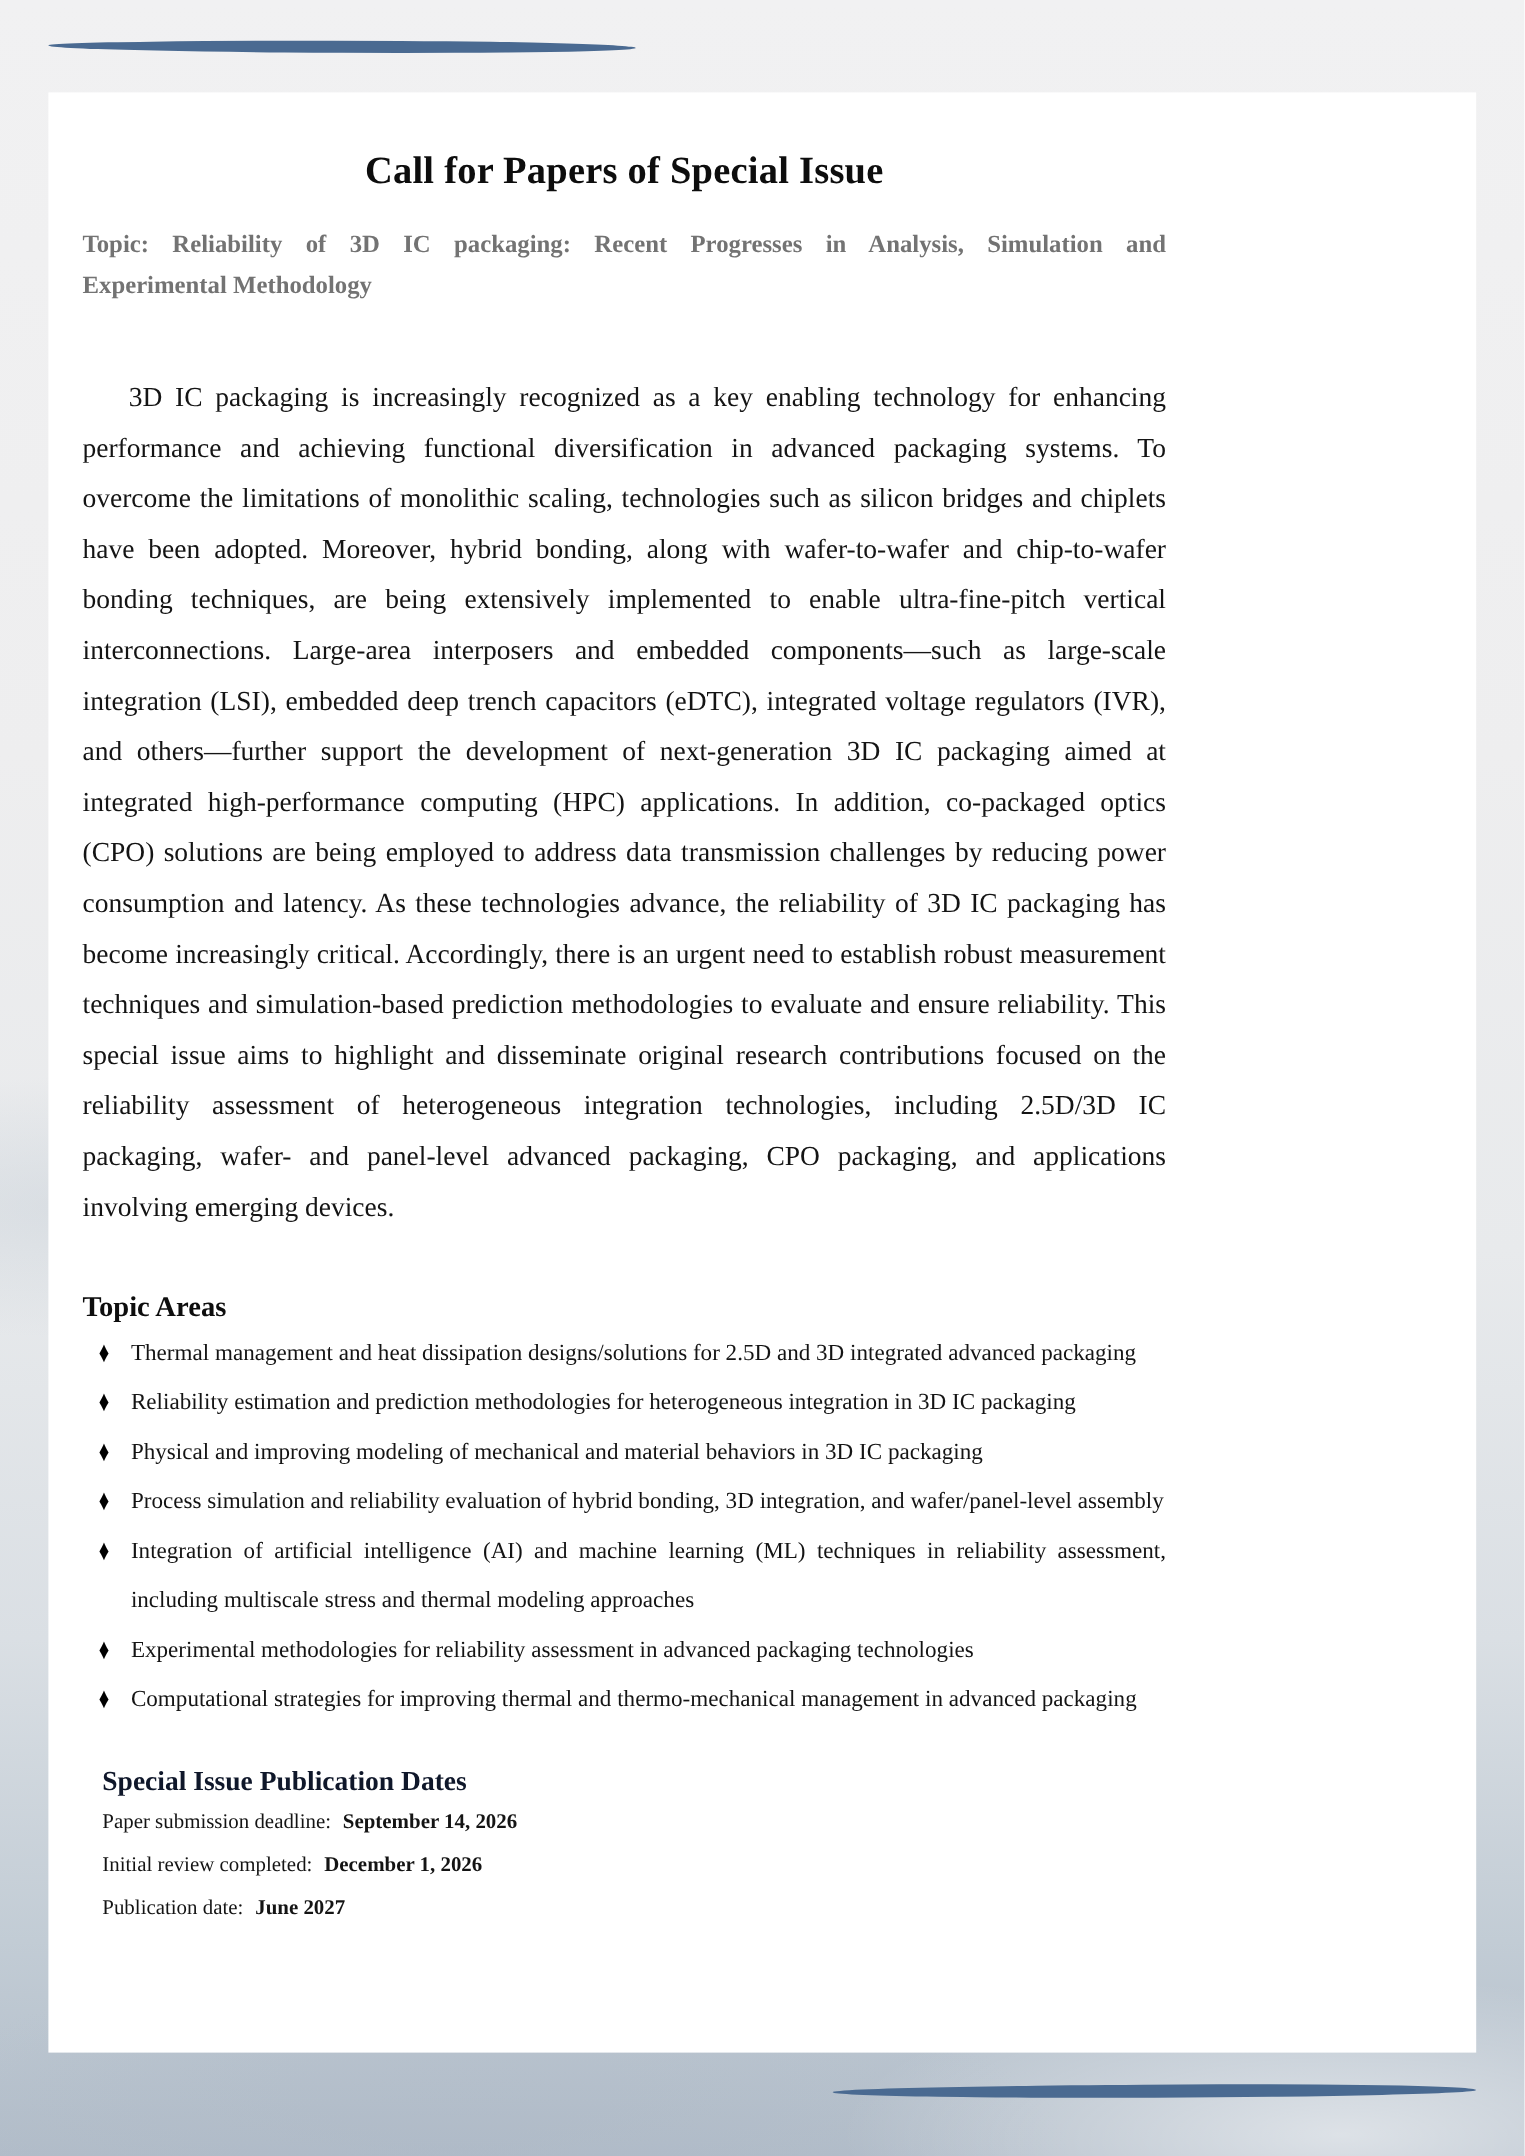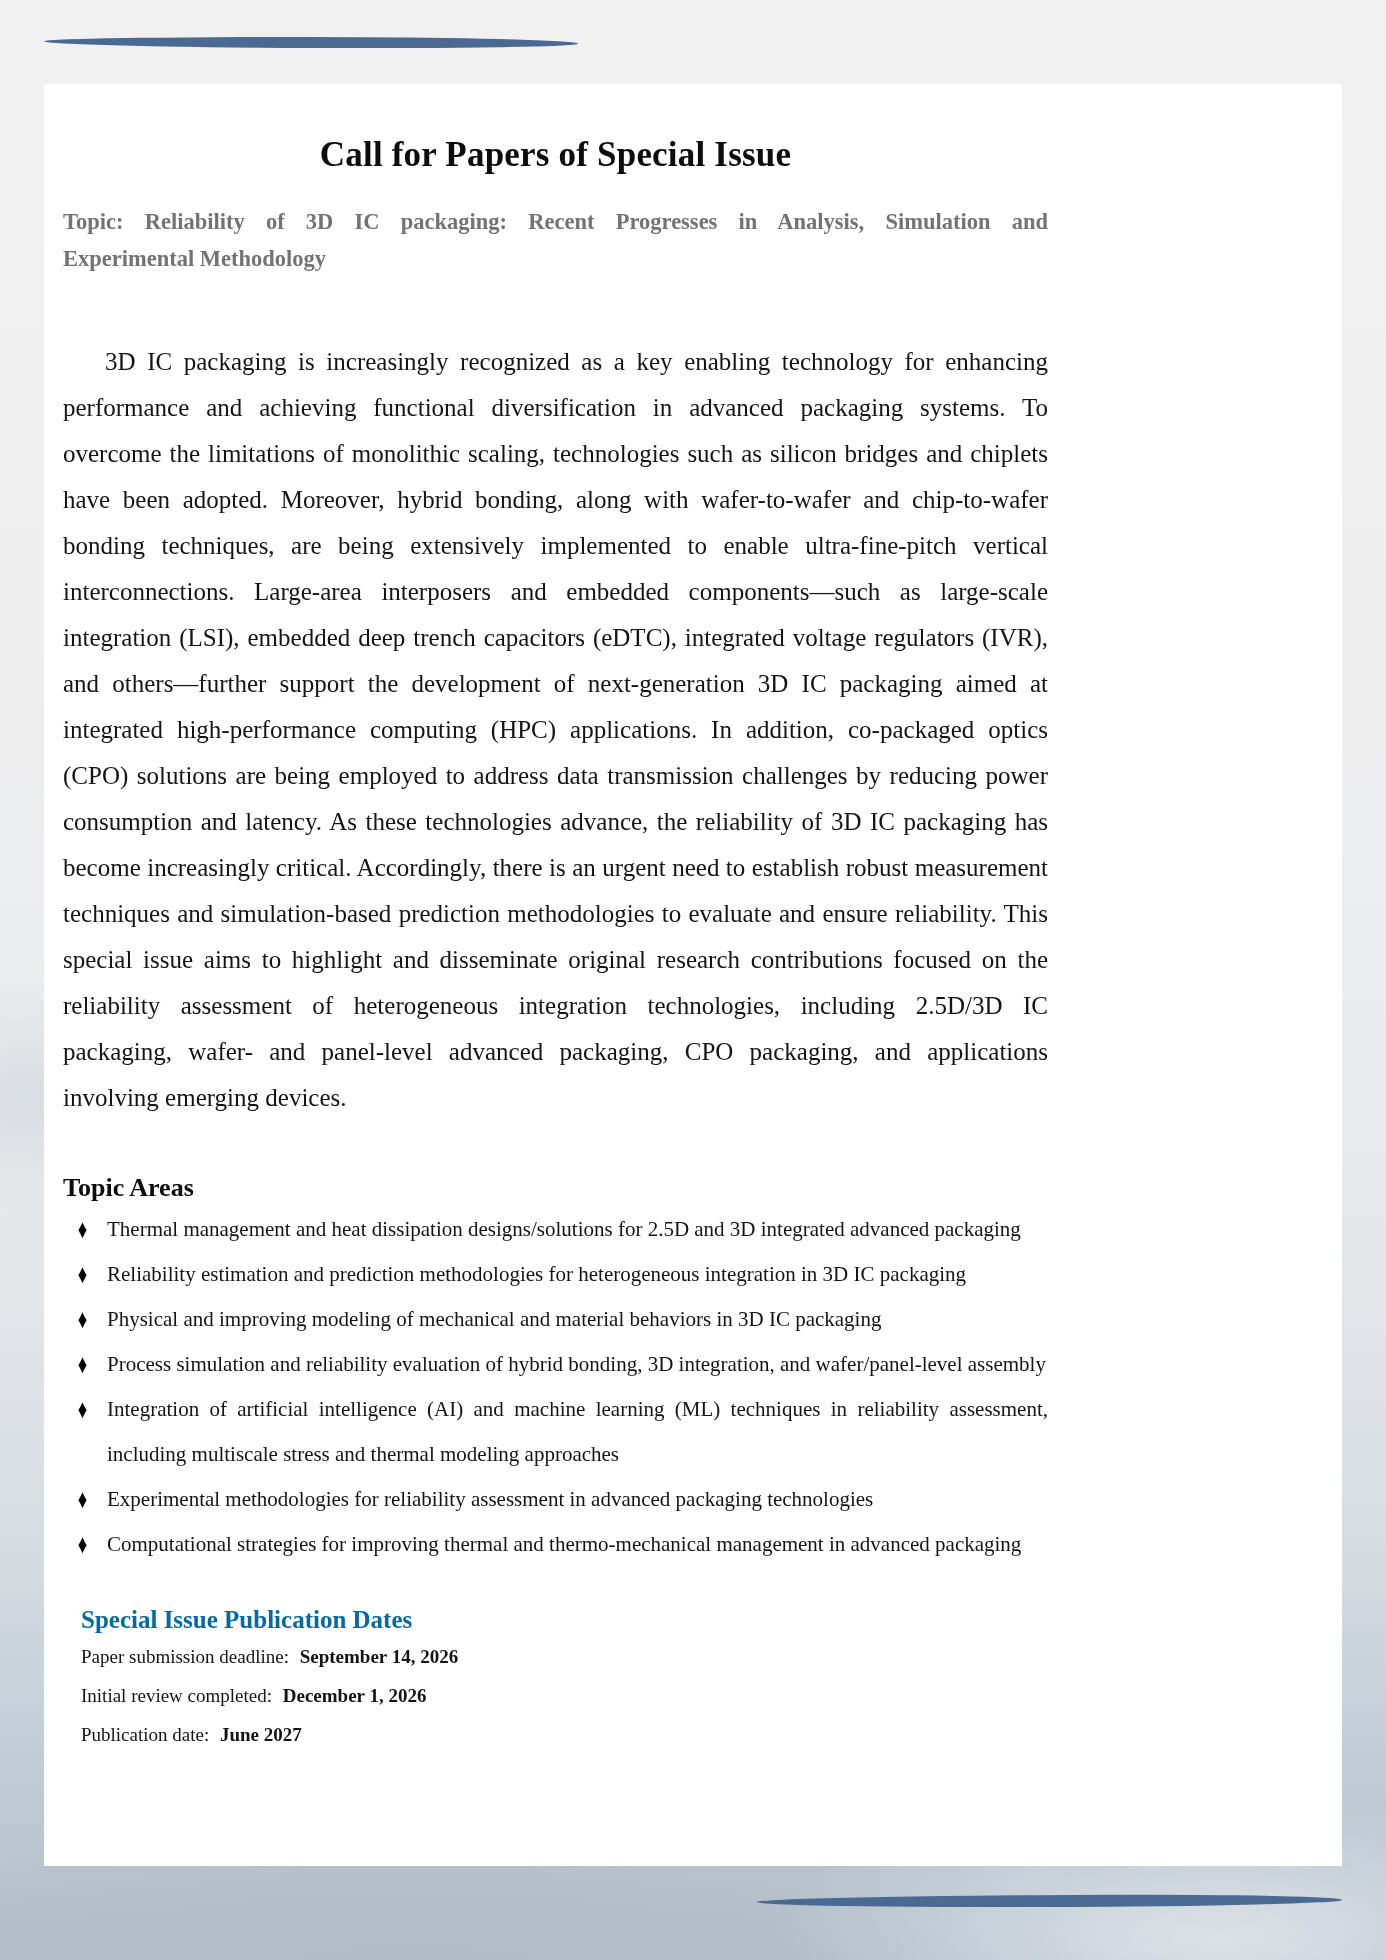--- a/index.html
+++ b/index.html
@@ -34,21 +34,21 @@
 
   
   .paper {
     position: absolute;
     left: 44px; top: 84px;
     width: 1298px; height: 1782px;
     background: #ffffff;
   }
   .content {
     position: absolute;
-    left: 19px; top: 0;
+    left: 31px; top: 0;
     width: 985px;
   }
 
   .doc-title {
     margin-top: 50px;
     font-size: 35px;
     line-height: 42px;
     font-weight: bold;
     text-align: center;
     letter-spacing: 0.2px;
@@ -107,21 +107,21 @@
     transform: scale(0.72, 1.02);
     color: #000;
   }
 
   .dates-block { margin-left: 18px; }
   .dates-heading {
     margin-top: 36px;
     font-size: 25px;
     line-height: 34px;
     font-weight: bold;
-    color: #0369a1;
+    color: #0f172a;
   }
   .date-row {
     font-size: 19px;
     line-height: 39px;
   }
   .date-row:first-of-type { margin-top: 5px; }
   .date-label { padding-right: 6px; }
   .date-value { font-weight: bold; }
 </style>
 </head>

